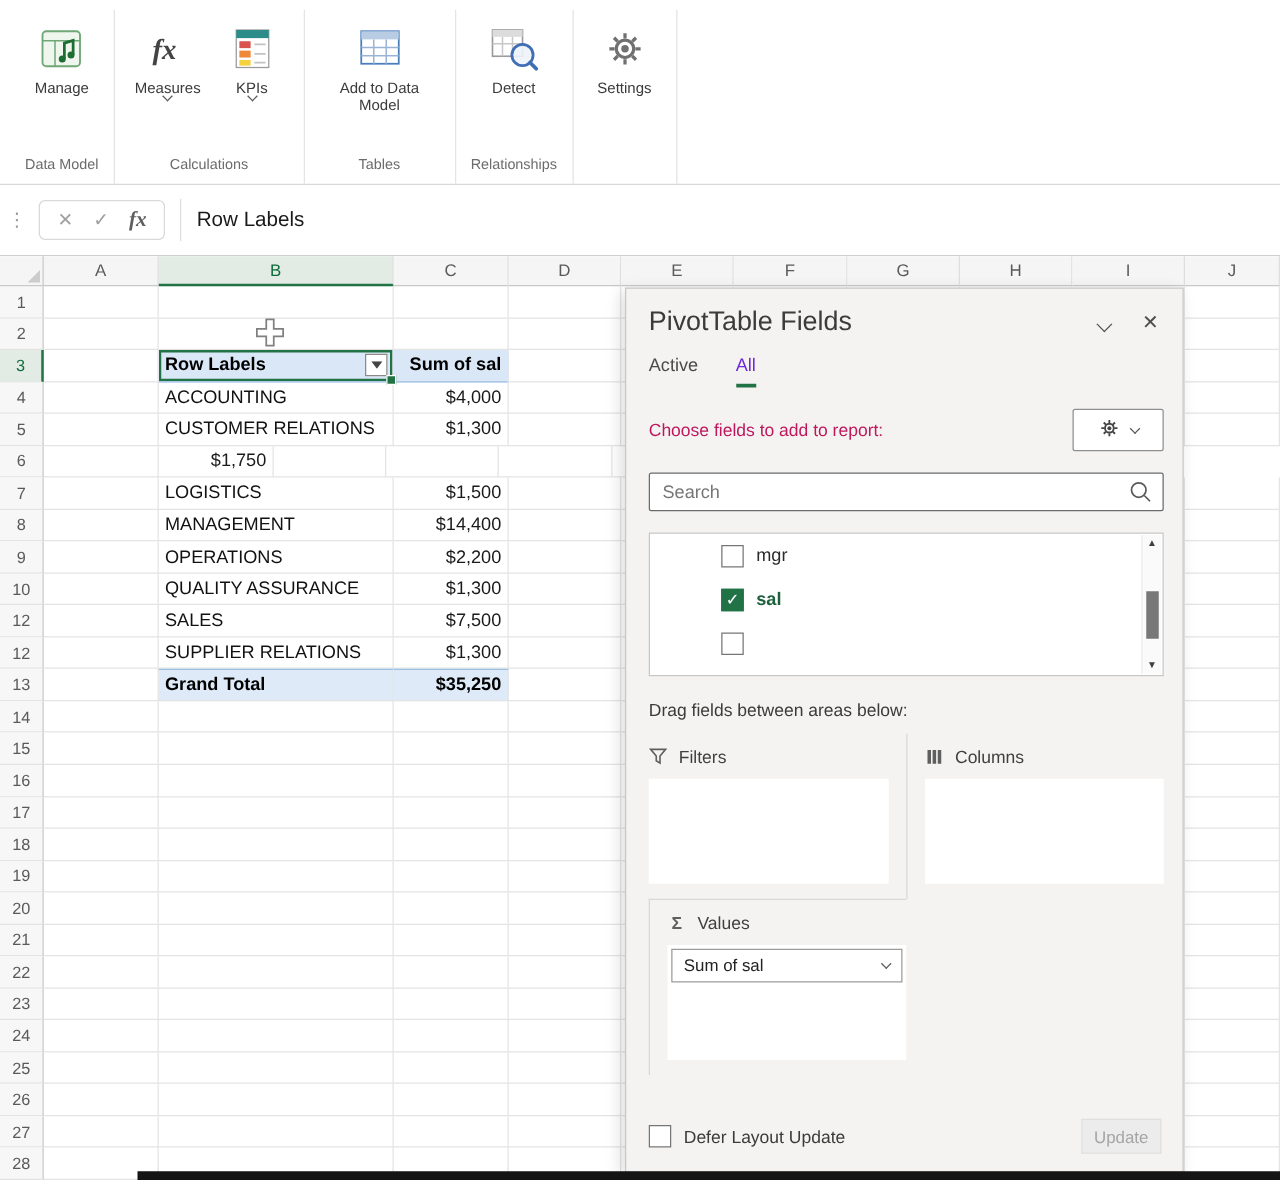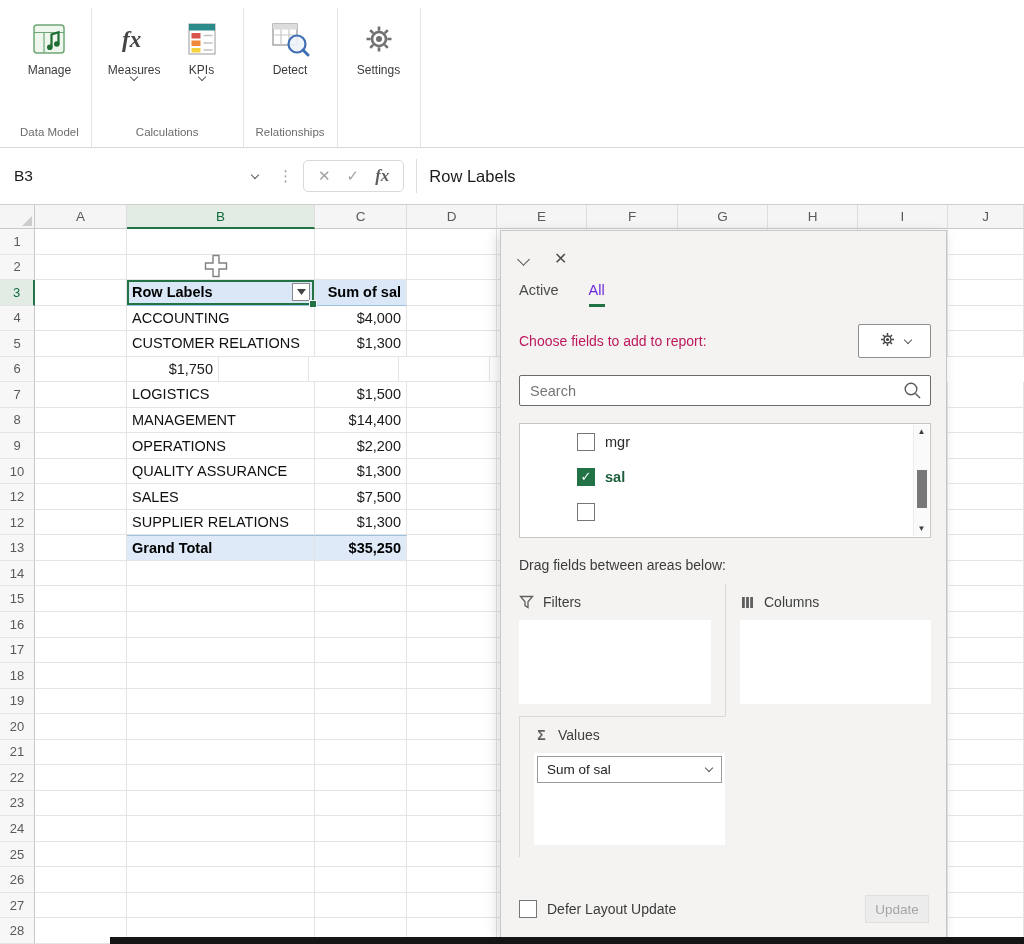--- a/index.html
+++ b/index.html
@@ -143,20 +143,35 @@
             <div class="rlabel">KPIs</div>
             <span class="chev sm rchev"></span>
           </div>
         </div>
         <div class="rgroup-label">Calculations</div>
       </div>
       <div class="rgroup">
         <div class="rbtns">
           <div class="rbtn">
             <div class="ricon">
+              <svg width="40" height="34" viewBox="0 0 40 34">
+                <rect x="5" y="3" width="30" height="26" fill="#fff" stroke="#4a7ebb" stroke-width="1.4"></rect>
+                <rect x="5" y="3" width="30" height="6.5" fill="#b8cce4"></rect>
+                <path d="M5 16h30M5 22.5h30M15 9.5V29M25 9.5V29" stroke="#9ab3d5" stroke-width="1.2"></path>
+              </svg>
+            </div>
+            <div class="rlabel">Add to Data Model</div>
+          </div>
+        </div>
+        <div class="rgroup-label">Tables</div>
+      </div>
+      <div class="rgroup">
+        <div class="rbtns">
+          <div class="rbtn">
+            <div class="ricon">
               <svg width="40" height="36" viewBox="0 0 40 36">
                 <rect x="3" y="3" width="24" height="21" fill="#fff" stroke="#9a9a9a" stroke-width="1.3"></rect>
                 <rect x="3" y="3" width="24" height="5.5" fill="#dcdcdc"></rect>
                 <path d="M3 14h24M11 8.5V24M19 8.5V24" stroke="#c7c7c7" stroke-width="1.2"></path>
                 <circle cx="27" cy="23" r="8.5" fill="#edf3fb" fill-opacity="0.9" stroke="#3f6eb5" stroke-width="2.2"></circle>
                 <path d="M33 29l5 5" stroke="#3f6eb5" stroke-width="3" stroke-linecap="round"></path>
               </svg>
             </div>
             <div class="rlabel">Detect</div>
           </div>
@@ -177,24 +192,20 @@
             </div>
             <div class="rlabel">Settings</div>
           </div>
         </div>
         <div class="rgroup-label"></div>
       </div>
     </div>
 </div>
 
 <div class="fbar">
-  <div class="namebox">
-    <span>B3</span>
-    <span class="chev sm"></span>
-  </div>
   <span class="fdots">⋮</span>
   <div class="fxcluster">
     <span class="fxc">✕</span>
     <span class="fxc">✓</span>
     <span class="fxc fx">fx</span>
   </div>
   <div class="fdivider"></div>
   <div class="fcontent">Row Labels</div>
 </div>
 
@@ -625,20 +636,21 @@
   </div>
 
 <div class="cell-cursor">
   <svg width="24" height="24" viewBox="0 0 24 24">
       <path d="M9 1.5h6V9h7.5v6H15v7.5H9V15H1.5V9H9z" fill="#fff" stroke="#808080" stroke-width="1.4"></path>
     </svg>
 </div>
 
 <aside class="pane">
   <div class="pane-head">
+    <div class="pane-title">PivotTable Fields</div>
     <div class="pane-hbtns">
       <span class="pchev"></span>
       <span class="pclose">✕</span>
     </div>
   </div>
 
   <div class="ptabs">
     <span class="ptab">Active</span>
     <span class="ptab active">All</span>
   </div>

